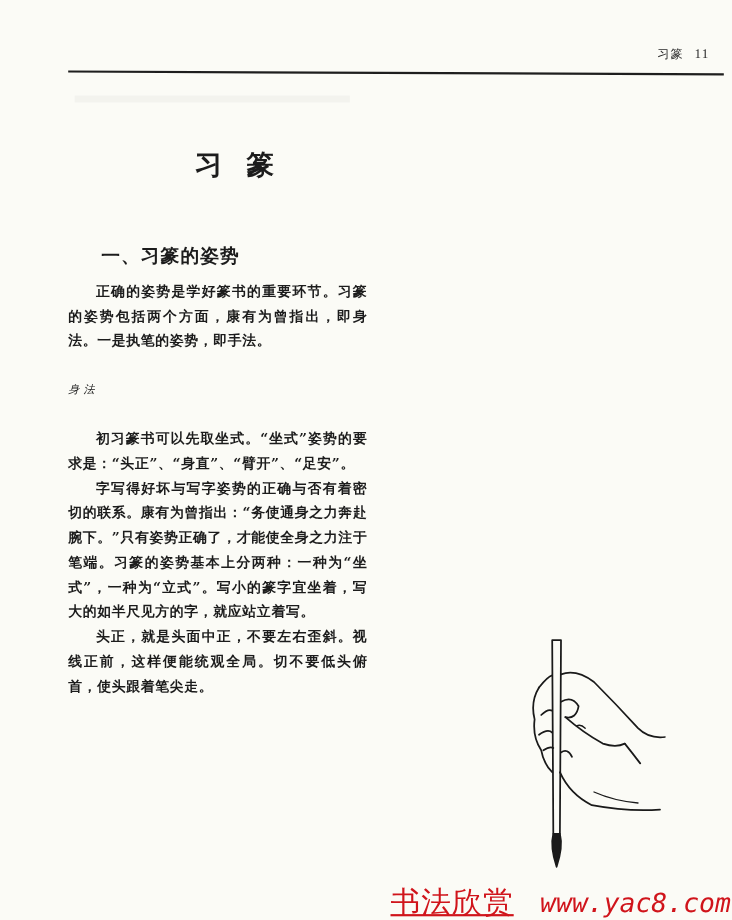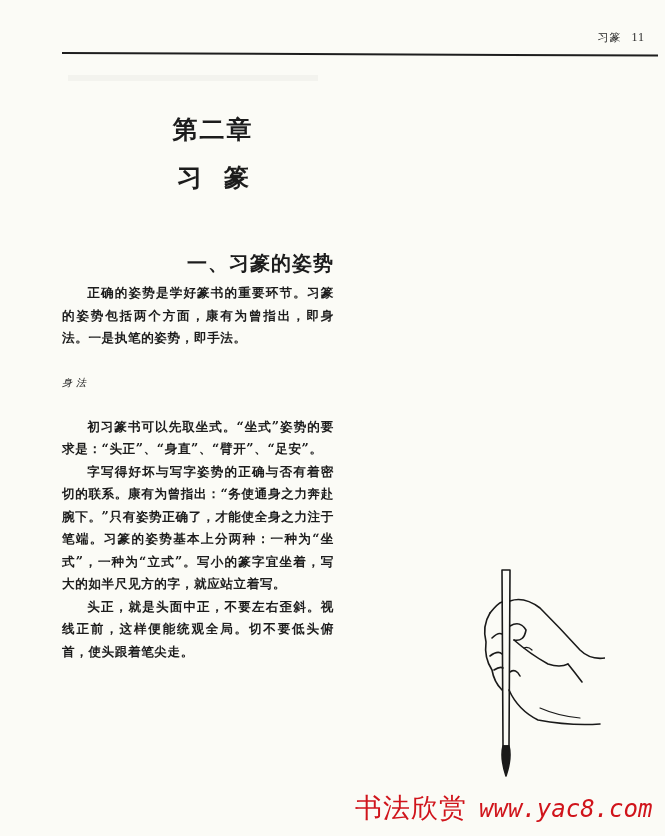--- a/index.html
+++ b/index.html
@@ -3,67 +3,66 @@
 <meta charset="utf-8">
 <style>
   html, body { margin: 0; padding: 0; }
   body {
     width: 665px; height: 836px; overflow: hidden;
     background: #fbfbf6;
     font-family: "DejaVu Serif", "Liberation Serif", serif;
     color: #1c1c1c;
     position: relative;
   }
-  .page { position: absolute; left: 0; top: 0; width: 665px; height: 819px; }
+  .page { position: absolute; left: 0; top: 12px; width: 665px; height: 819px; }
   .header-rule {
     position: absolute; left: 62px; top: 52px; width: 596px; height: 2px;
     background: #1e1e1e; transform: rotate(0.25deg); transform-origin: left;
   }
   .running-head {
     position: absolute; right: 20px; top: 30px;
     font-size: 11px; color: #2a2a2a; letter-spacing: 1px;
   }
   .running-head .num { margin-left: 10px; font-family: "Liberation Serif", serif; font-size: 12px; }
 
   .col { position: absolute; font-size: 12.6px; line-height: 22.5px; letter-spacing: 0.6px; font-weight: bold; }
   .col-left { left: 62px; top: 110px; width: 272px; }
 
   .chapter-num { text-align: center; font-size: 25px; font-weight: bold; margin: 0; height: 40px; line-height: 40px; letter-spacing: 2px; padding-left: 30px; }
   .chapter-title { text-align: center; font-size: 25px; font-weight: bold; margin: 0; height: 56px; line-height: 56px; padding-left: 30px; word-spacing: 0; }
   .chapter-title span { letter-spacing: 22px; }
 
   p { margin: 0; text-indent: 2em; text-align: justify; }
 
   .intro { margin-top: 67px; }
-  .section-title { font-size: 20px; font-weight: bold; text-align: right; margin: 44px 0 6px 0; padding-left: 30px; letter-spacing: 1px; line-height: 26px; }
+  .section-title { font-size: 17px; font-weight: bold; text-align: left; margin: 44px 0 6px 0; padding-left: 30px; letter-spacing: 1px; line-height: 26px; font-family: Liberation Mono, monospace; }
   .sub-title { font-size: 10px; font-weight: normal; font-style: italic; margin: 22px 0 22px 0; line-height: 22px; letter-spacing: 4px; }
 
   .figure { position: absolute; left: 440px; top: 568px; width: 165px; height: 210px; }
 
   .watermark { position: absolute; left: 355px; top: 790px; font-size: 27px; color: #d0141b; font-family: "DejaVu Sans Mono", "Liberation Mono", monospace; letter-spacing: 0; }
-  .watermark .cn { font-family: "DejaVu Sans", sans-serif; font-weight: normal; margin-right: 12px; letter-spacing: 1px; }
+  .watermark .cn { font-family: "DejaVu Sans", sans-serif; font-weight: normal; margin-right: 24px; letter-spacing: 1px; text-decoration: underline; }
   .watermark .url { font-size: 24px; font-style: italic; }
 
   .bleed { position: absolute; color: #d8d8d2; font-size: 11px; line-height: 22px; font-weight: normal; z-index: 0; pointer-events: none; }
   .content { position: relative; z-index: 1; }
 </style>
 </head>
 <body>
 
 <div class="page">
 
   <div class="running-head">
     <span>习篆</span><span class="num">11</span>
   </div>
   <div class="header-rule"></div>
 
   <div class="bleed" style="left:68px;top:75px;width:250px;height:20px;border-top:6px solid #ececE6;opacity:.5"></div>
 
   <div class="col col-left content">
-    <h1 class="chapter-num">第二章</h1>
     <h2 class="chapter-title"><span>习</span><span style="letter-spacing:0">篆</span></h2>
 
 
     <h3 class="section-title">一、习篆的姿势</h3>
     <p>正确的姿势是学好篆书的重要环节。习篆的姿势包括两个方面，康有为曾指出，即身法。一是执笔的姿势，即手法。</p>
 
     <h4 class="sub-title">身法</h4>
 
     <p>初习篆书可以先取坐式。“坐式”姿势的要求是：“头正”、“身直”、“臂开”、“足安”。</p>
     <p>字写得好坏与写字姿势的正确与否有着密切的联系。康有为曾指出：“务使通身之力奔赴腕下。”只有姿势正确了，才能使全身之力注于笔端。习篆的姿势基本上分两种：一种为“坐式”，一种为“立式”。写小的篆字宜坐着，写大的如半尺见方的字，就应站立着写。</p>

